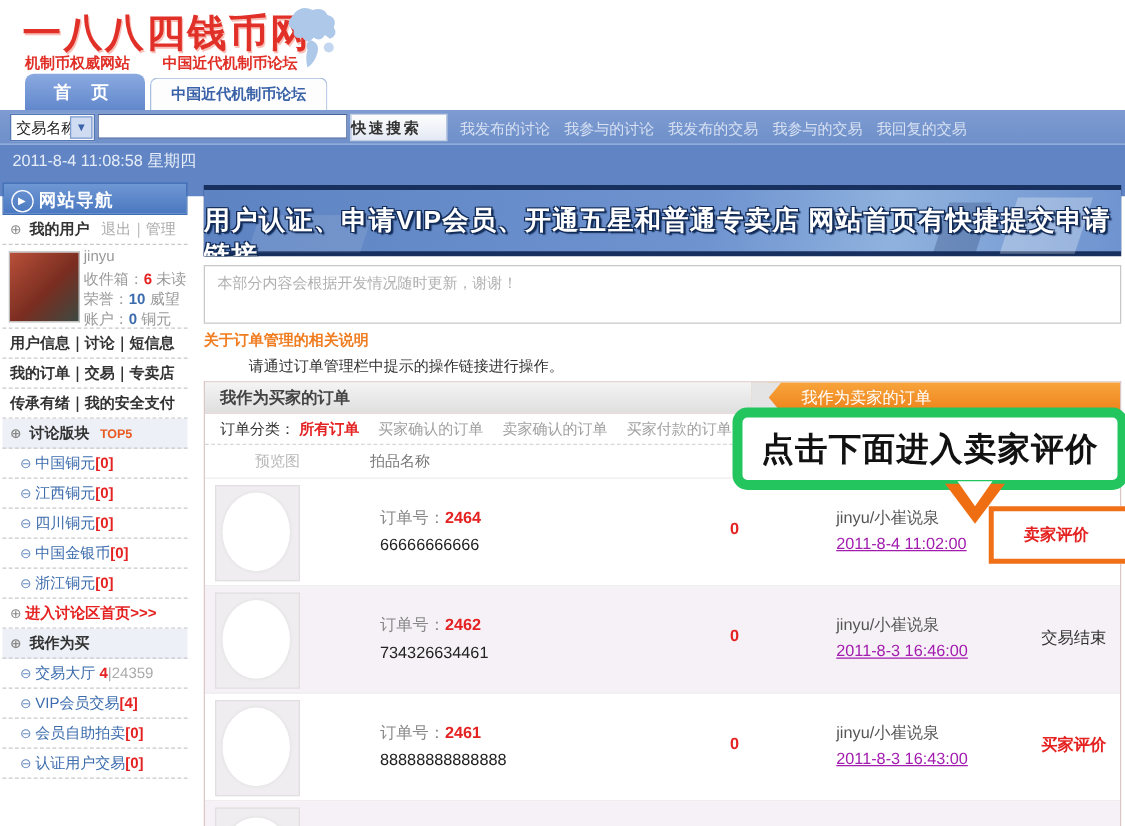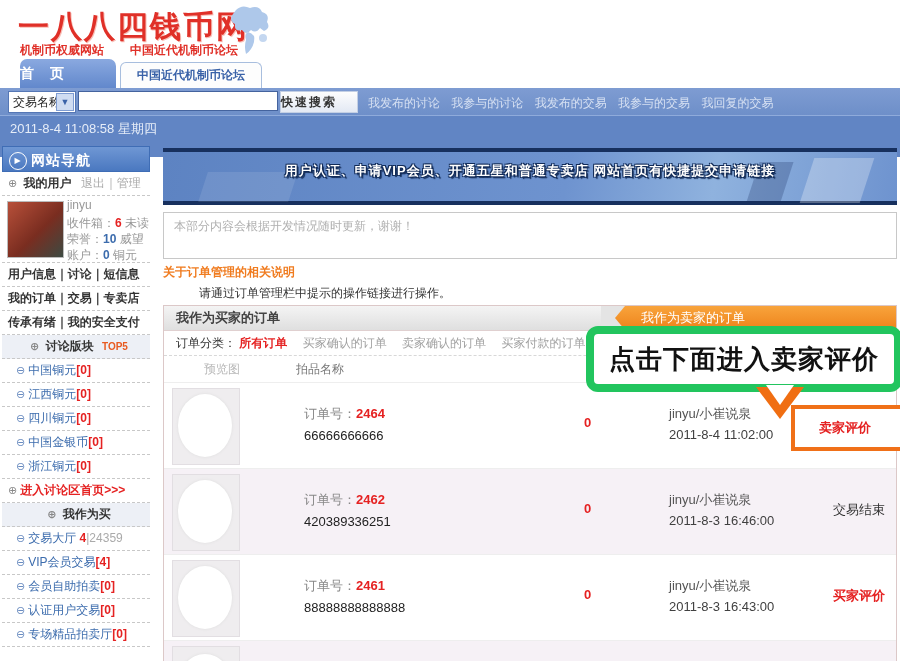--- a/index.html
+++ b/index.html
@@ -7,21 +7,21 @@
   #page{position:relative;width:900px;height:661px;background:#fff;overflow:hidden;}
   .abs{position:absolute;}
 
   
   #logo-title{left:18px;top:6px;font-size:31px;font-weight:bold;color:#e03028;letter-spacing:2px;text-shadow:1px 1px 0 #f8c0b8;}
   #logo-sub{left:20px;top:42px;font-size:12px;font-weight:bold;color:#e03028;}
   #logo-sub span{margin-right:26px;}
   #globe{left:226px;top:4px;}
 
   
-  .tab1{left:20px;top:59px;width:96px;height:29px;background:linear-gradient(#8aa9e0,#6288cc);border-radius:7px 7px 0 0;color:#fff;font-size:14px;font-weight:bold;line-height:29px;letter-spacing:6px;}
+  .tab1{left:20px;top:59px;width:96px;height:29px;background:linear-gradient(#8aa9e0,#6288cc);border-radius:7px 7px 0 0;color:#fff;font-size:14px;font-weight:bold;text-align:center;line-height:29px;letter-spacing:6px;}
   .tab2{left:120px;top:62px;width:140px;height:25px;background:#fdfdfd;border:1px solid #a8bede;border-bottom:none;border-radius:6px 6px 0 0;color:#3a62a8;font-size:12px;font-weight:bold;text-align:center;line-height:25px;}
 
   
   #searchbar{left:0;top:88px;width:900px;height:27px;background:linear-gradient(#7e9cd2,#6e8fc9);}
   #seltype{left:8px;top:3px;width:62px;height:20px;background:#fff;border:1px solid #5577b5;font-size:12px;color:#222;line-height:20px;padding-left:4px;}
   #seltype .dd{position:absolute;right:1px;top:1px;width:16px;height:16px;background:#cfdcf2;border:1px solid #7e9cd2;color:#3a62a8;font-size:9px;text-align:center;line-height:16px;}
   #searchinput{left:78px;top:3px;width:192px;height:18px;border:1px solid #44639e;background:#fff;font-size:12px;padding:0 3px;}
   #searchbtn{left:280px;top:3px;width:76px;height:20px;background:linear-gradient(#fdfdfd,#e3e9f4);border:1px solid #c3cfe4;font-size:12px;font-weight:bold;color:#333;text-align:left;line-height:20px;letter-spacing:2px;}
   #sblinks{left:368px;top:7px;font-size:12px;color:#d6e0f2;}
   #sblinks span{margin-right:8px;}
@@ -32,39 +32,39 @@
   
   #sidebar{left:2px;top:146px;width:148px;height:515px;}
   #navhead{position:relative;height:26px;background:linear-gradient(#6f97d4,#4a78c0);border:1px solid #3f6db5;color:#fff;font-size:14px;font-weight:bold;line-height:26px;padding-left:28px;letter-spacing:1px;box-sizing:border-box;}
   #navhead .cir{position:absolute;left:6px;top:5px;width:16px;height:16px;border:1px solid #fff;border-radius:50%;font-size:8px;color:#fff;text-align:center;line-height:16px;}
   .srow{position:relative;height:23px;line-height:23px;border-bottom:1px dashed #c8c8c8;font-size:12px;padding-left:6px;white-space:nowrap;overflow:hidden;}
   .srow .plus{color:#888;margin-right:3px;font-size:11px;}
   .srow .minus{color:#6a8cc0;margin:0 3px 0 8px;font-size:11px;}
   .srow .blu{color:#3c6cad;}
   .srow .red{color:#e52222;font-weight:bold;}
   .srow .gry{color:#aaa;}
-  .srow.sect{background:#edf0f6;font-weight:bold;color:#333;text-align:center;}
+  .srow.sect{background:#edf0f6;font-weight:bold;color:#333;}
   .srow .top5{color:#e85a20;font-size:10px;font-weight:bold;margin-left:5px;}
   .darklbl{color:#333;font-weight:bold;}
   #profile{position:relative;height:66px;border-bottom:1px dashed #c8c8c8;}
   #avatar{position:absolute;left:5px;top:5px;width:55px;height:55px;background:linear-gradient(135deg,#b8503a,#7a2d20 55%,#3c4a42);border:1px solid #bbb;}
   #profile .pline{position:absolute;left:65px;font-size:12px;color:#999;white-space:nowrap;}
   #uname{top:2px;color:#3c6cad;font-size:13px;}
   .pv-red{color:#e52222;font-weight:bold;}
   .pv-blu{color:#3c6cad;font-weight:bold;}
 
   
   
   #banner{left:163px;top:148px;width:734px;height:57px;background:#17305e;overflow:hidden;}
   #banner .inner{position:absolute;left:0;top:4px;width:734px;height:49px;background:linear-gradient(100deg,#5d83c2 0%,#6e93cf 55%,#8fb2de 75%,#6e93cf 100%);}
   #banner .ph1,#banner .ph2,#banner .ph3{position:absolute;background:rgba(255,255,255,.28);transform:skewX(-18deg);}
   #banner .ph1{right:30px;top:6px;width:60px;height:45px;}
   #banner .ph2{right:110px;top:10px;width:34px;height:40px;background:rgba(20,40,90,.25);}
   #banner .ph3{left:40px;top:20px;width:90px;height:30px;background:rgba(255,255,255,.10);}
-  #banner .txt{position:absolute;left:0;top:14px;width:100%;text-align:center;color:#fff;font-size:13px;font-weight:bold;letter-spacing:1px;
+  #banner .txt{position:absolute;left:0;top:14px;width:100%;text-align:left;color:#fff;font-size:21px;font-weight:bold;letter-spacing:1px;
     text-shadow:-1px -1px 0 #122b57,1px -1px 0 #122b57,-1px 1px 0 #122b57,1px 1px 0 #122b57,2px 2px 1px #122b57;}
 
   
   #boxA{left:163px;top:212px;width:734px;height:47px;border:1px solid #c8c8c8;box-sizing:border-box;background:#fff;}
   #boxA .hd{height:24px;background:linear-gradient(#f8f8f8,#dedede);border-bottom:1px solid #c8c8c8;color:#44597c;font-size:13px;font-weight:bold;line-height:24px;padding-left:10px;}
   #boxA .hd .arr{color:#44597c;margin-right:4px;}
   #boxA .note{color:#b0b0b0;font-size:12px;padding:5px 0 0 10px;}
   #helpblock{left:163px;top:264px;width:734px;font-size:12px;}
   #helpblock .t1{color:#f07c20;font-weight:bold;margin-bottom:4px;}
   #helpblock .t2{color:#333;margin-left:36px;}
@@ -85,21 +85,21 @@
   .orow{position:relative;height:85px;border-bottom:1px solid #eee;}
   .orow.alt{background:#f6f1f6;}
   .orow .pv{position:absolute;left:8px;top:5px;width:66px;height:75px;background:#efedef;border:1px solid #e2dee2;}
   .orow .pv .coin{position:absolute;left:5px;top:5px;width:54px;height:63px;background:#fff;border-radius:50%;box-shadow:0 0 3px #ddd;}
   .orow .info{position:absolute;left:140px;top:22px;font-size:13px;}
   .orow .olbl{color:#888;}
   .orow .ono{color:#e52222;font-weight:bold;}
   .orow .iname{color:#222;margin-top:5px;}
   .orow .cnt0{position:absolute;left:420px;top:32px;color:#e52222;font-size:13px;font-weight:bold;}
   .orow .usr{position:absolute;left:505px;top:22px;font-size:13px;color:#555;}
-  .orow .tim{color:#404040;margin-top:4px;}
+  .orow .tim{color:#a21caf;margin-top:4px;text-decoration:underline;}
   .orow .act{position:absolute;left:655px;top:32px;width:80px;text-align:center;font-size:13px;}
   .act.red{color:#e52222;font-weight:bold;}
   .act.plain{color:#333;}
   #act-box{position:absolute;left:627px;top:22px;width:116px;height:38px;border:4px solid #f07018;background:#fff;z-index:3;}
   #act-box .act-in{position:absolute;left:0;top:0;width:100px;height:38px;line-height:38px;text-align:center;color:#e52222;font-size:13px;font-weight:bold;}
   .orow.partial{height:21px;border-bottom:none;}
   .orow.partial .pv{height:15px;}
   .orow.partial .pv .coin{top:7px;height:60px;}
 
   
@@ -186,21 +186,20 @@
     <div class="srow"><span class="plus">⊕</span><span class="red">进入讨论区首页&gt;&gt;&gt;</span></div>
 
     <div class="srow sect">
       <span class="plus">⊕</span>
       <span>我作为买</span>
     </div>
     <div class="srow"><span class="minus">⊖</span><span class="blu">交易大厅</span> <span class="red">4</span><span class="gry">|24359</span></div>
     <div class="srow"><span class="minus">⊖</span><span class="blu">VIP会员交易</span><span class="red">[4]</span></div>
     <div class="srow"><span class="minus">⊖</span><span class="blu">会员自助拍卖</span><span class="red">[0]</span></div>
     <div class="srow"><span class="minus">⊖</span><span class="blu">认证用户交易</span><span class="red">[0]</span></div>
-    <div class="srow"><span class="minus">⊖</span><span class="blu">专场精品拍卖厅</span><span class="red">[0]</span></div>
   </div>
 
   <div class="abs" id="banner">
     <div class="inner">
       <div class="ph1"></div>
       <div class="ph2"></div>
       <div class="ph3"></div>
     </div>
     <div class="txt">用户认证、申请VIP会员、开通五星和普通专卖店 网站首页有快捷提交申请链接</div>
   </div>
@@ -248,21 +247,21 @@
         <div class="act-in">卖家评价</div>
       </div>
     </div>
 
     <div class="orow alt">
       <div class="pv">
           <div class="coin"></div>
         </div>
       <div class="info">
         <div><span class="olbl">订单号：</span><span class="ono">2462</span></div>
-        <div class="iname">420389336251</div>
+        <div class="iname">734326634461</div>
       </div>
       <div class="cnt0">0</div>
       <div class="usr">
         <div>jinyu/小崔说泉</div>
         <div class="tim">2011-8-3 16:46:00</div>
       </div>
       <div class="act plain">交易结束</div>
     </div>
 
     <div class="orow">

